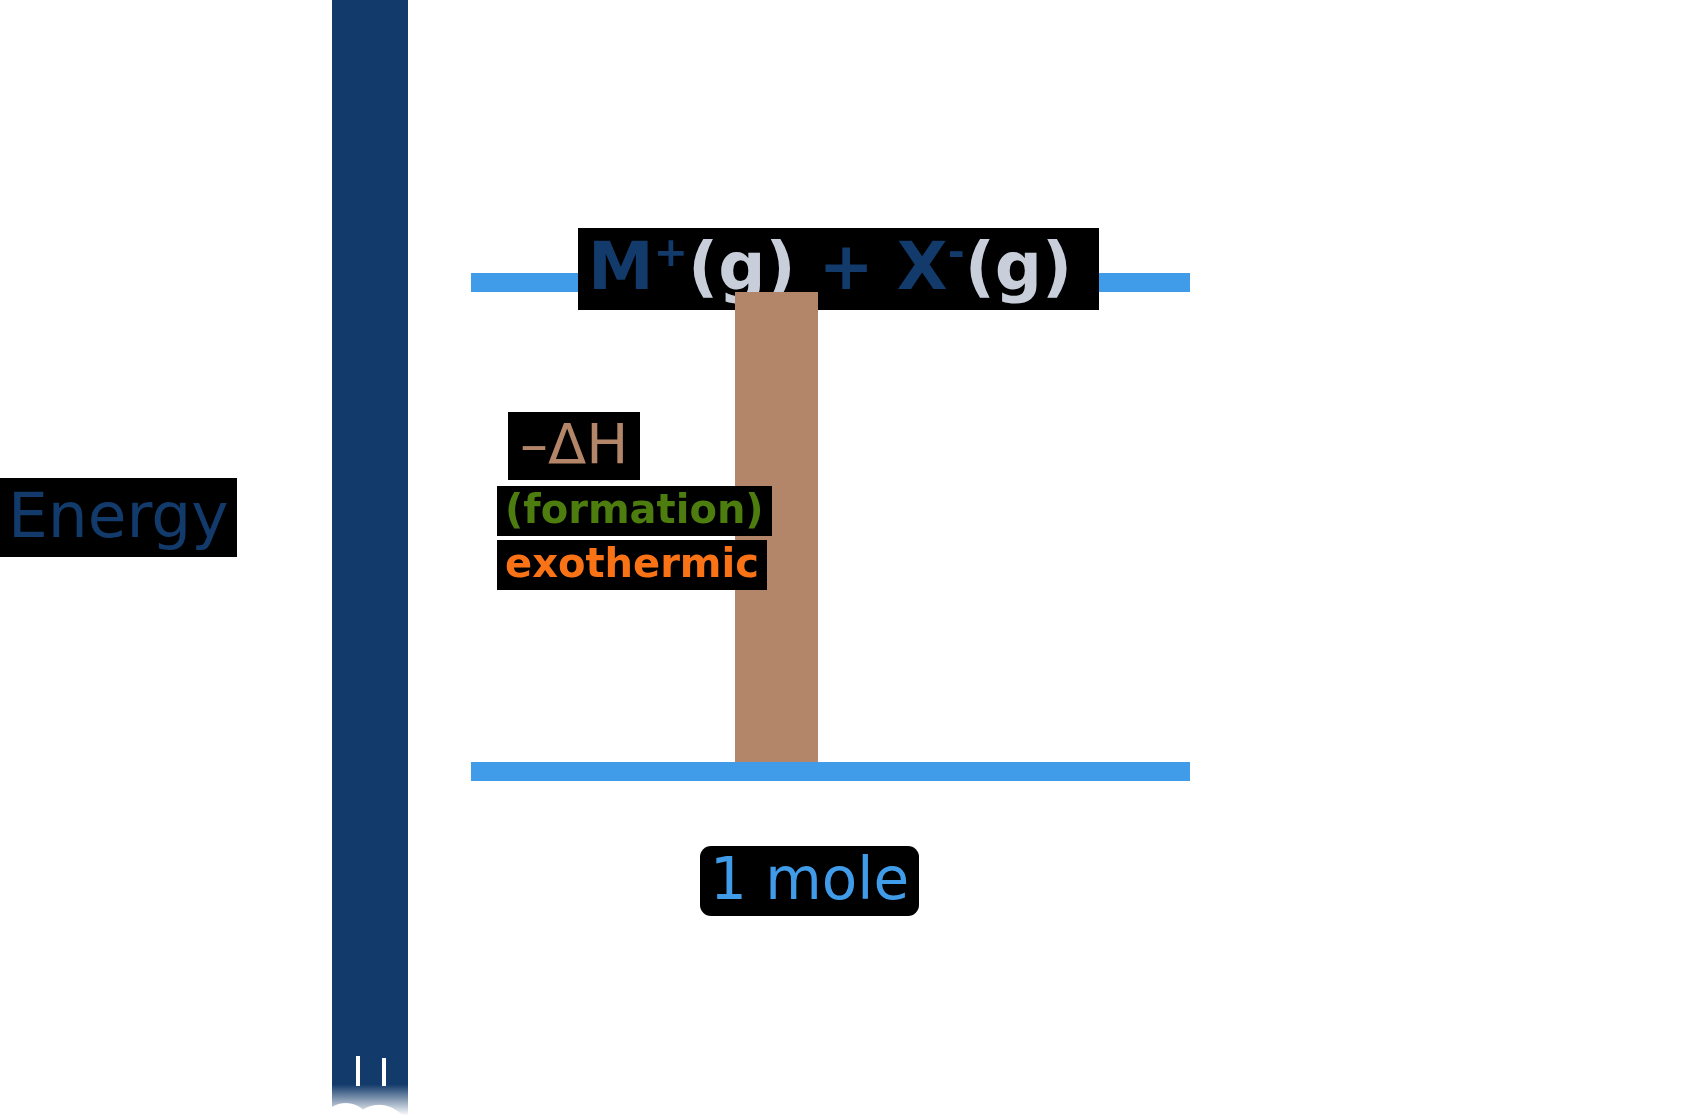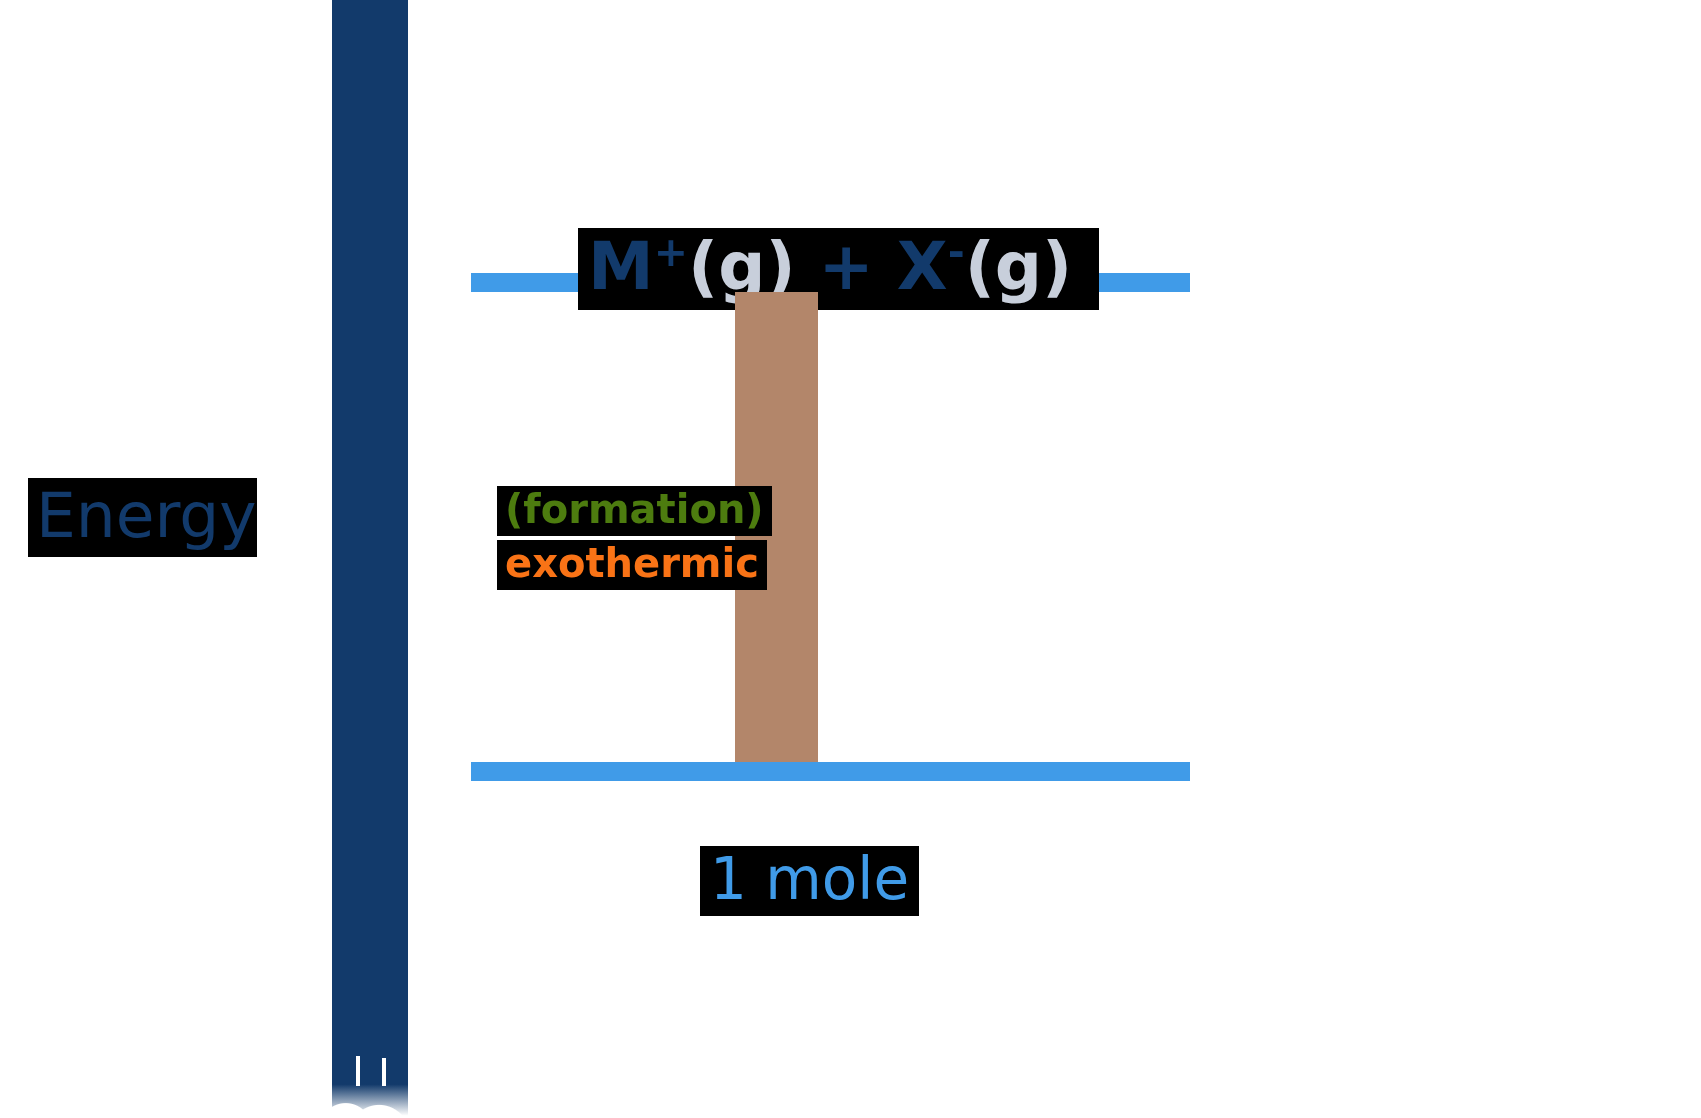--- a/index.html
+++ b/index.html
@@ -72,22 +72,21 @@
     line-height: 1.0;
     padding: 0;
   }
 
   #label-energy {
     left: 0px;
     top: 478px;
     font-size: 63px;
     font-weight: 500;
     color: #123A6B;
-    padding: 6px 0 10px 8px;
-    margin-left: 28px;
+    padding: 6px 8px 10px 8px;
   }
 
   #label-top-state {
     left: 578px;
     top: 228px;
     font-size: 66px;
     font-weight: 600;
     padding: 6px 27px 10px 10px;
   }
 
@@ -99,20 +98,21 @@
     padding: 6px 10px 10px 10px;
   }
 
   #label-mole {
     left: 700px;
     top: 846px;
     font-size: 58px;
     font-weight: 500;
     color: #409BE8;
     padding: 4px 10px 8px 10px;
+    border-radius: 11px;
   }
 
   .sp-navy  { color: #123A6B; }
   .sp-gray  { color: #C8CFDB; }
 
   .sup {
     font-size: 0.62em;
     vertical-align: super;
     line-height: 0;
   }
@@ -157,20 +157,21 @@
   <div class="hl" id="label-energy">Energy</div>
 
   <div class="level-line" id="level-top"></div>
 
   <div class="hl" id="label-top-state">
     <span class="sp-navy">M</span><span class="sp-navy sup">+</span><span class="sp-gray">(g)</span><span class="sp-navy"> + </span><span class="sp-navy">X</span><span class="sp-navy sup">-</span><span class="sp-gray">(g)</span>
   </div>
 
   <div class="enthalpy-bar"></div>
 
+  <div class="hl" id="label-dh-main">–ΔH</div>
   <div class="hl" id="label-dh-sub1">(formation)</div>
   <div class="hl" id="label-dh-sub2">exothermic</div>
 
   <div class="level-line" id="level-bottom"></div>
 
 
   <div class="hl" id="label-mole">1 mole</div>
 
 </div>
 

